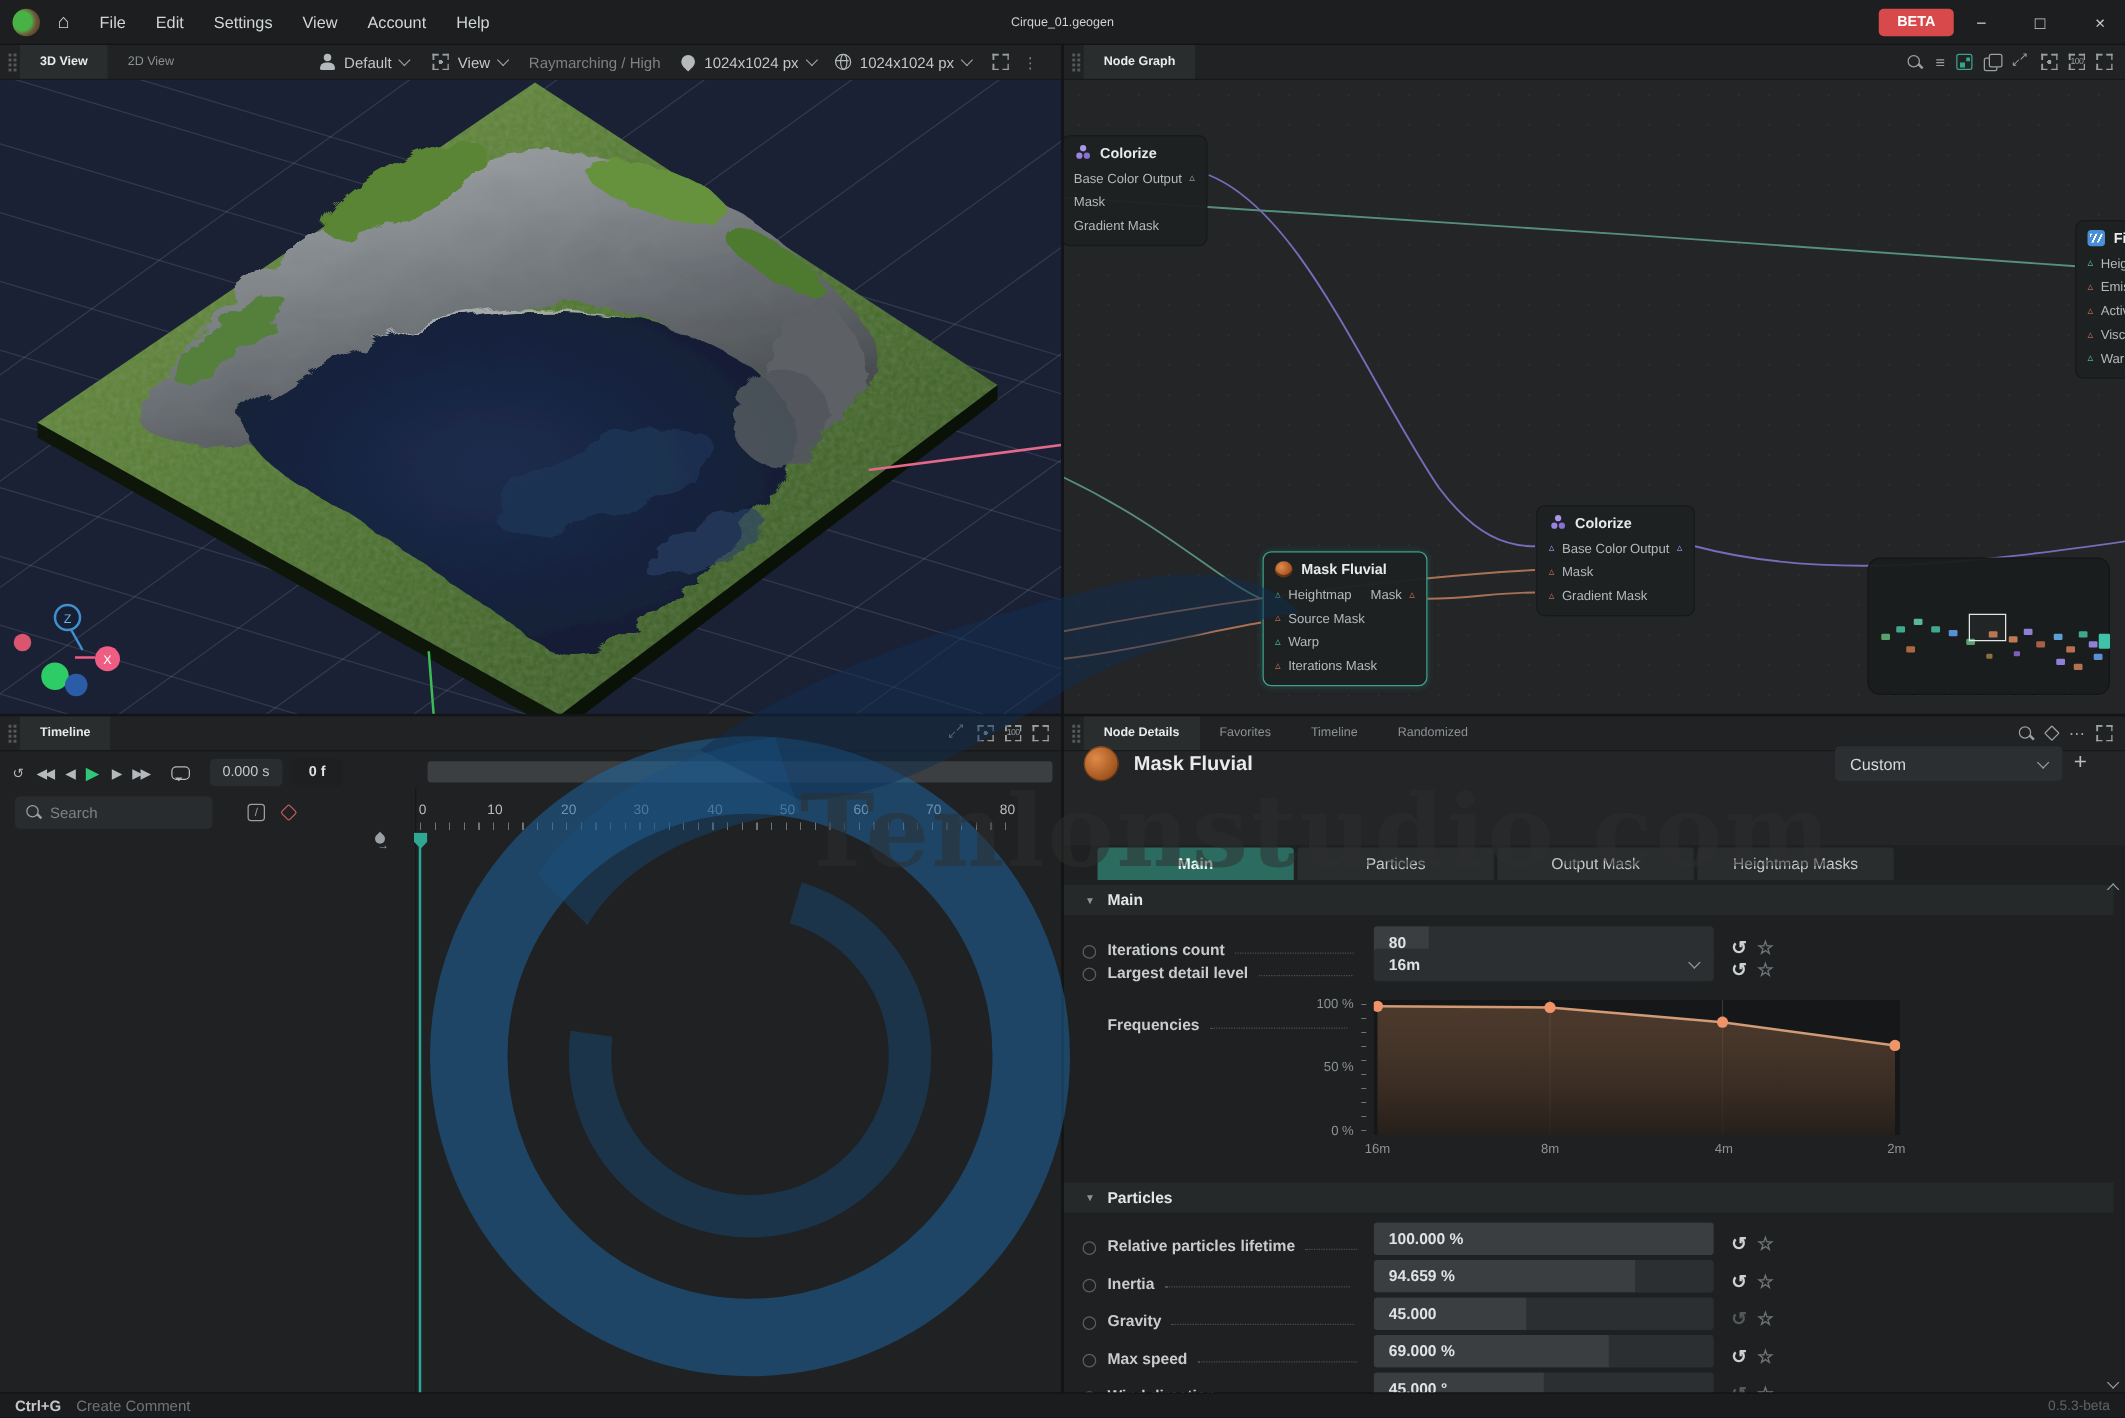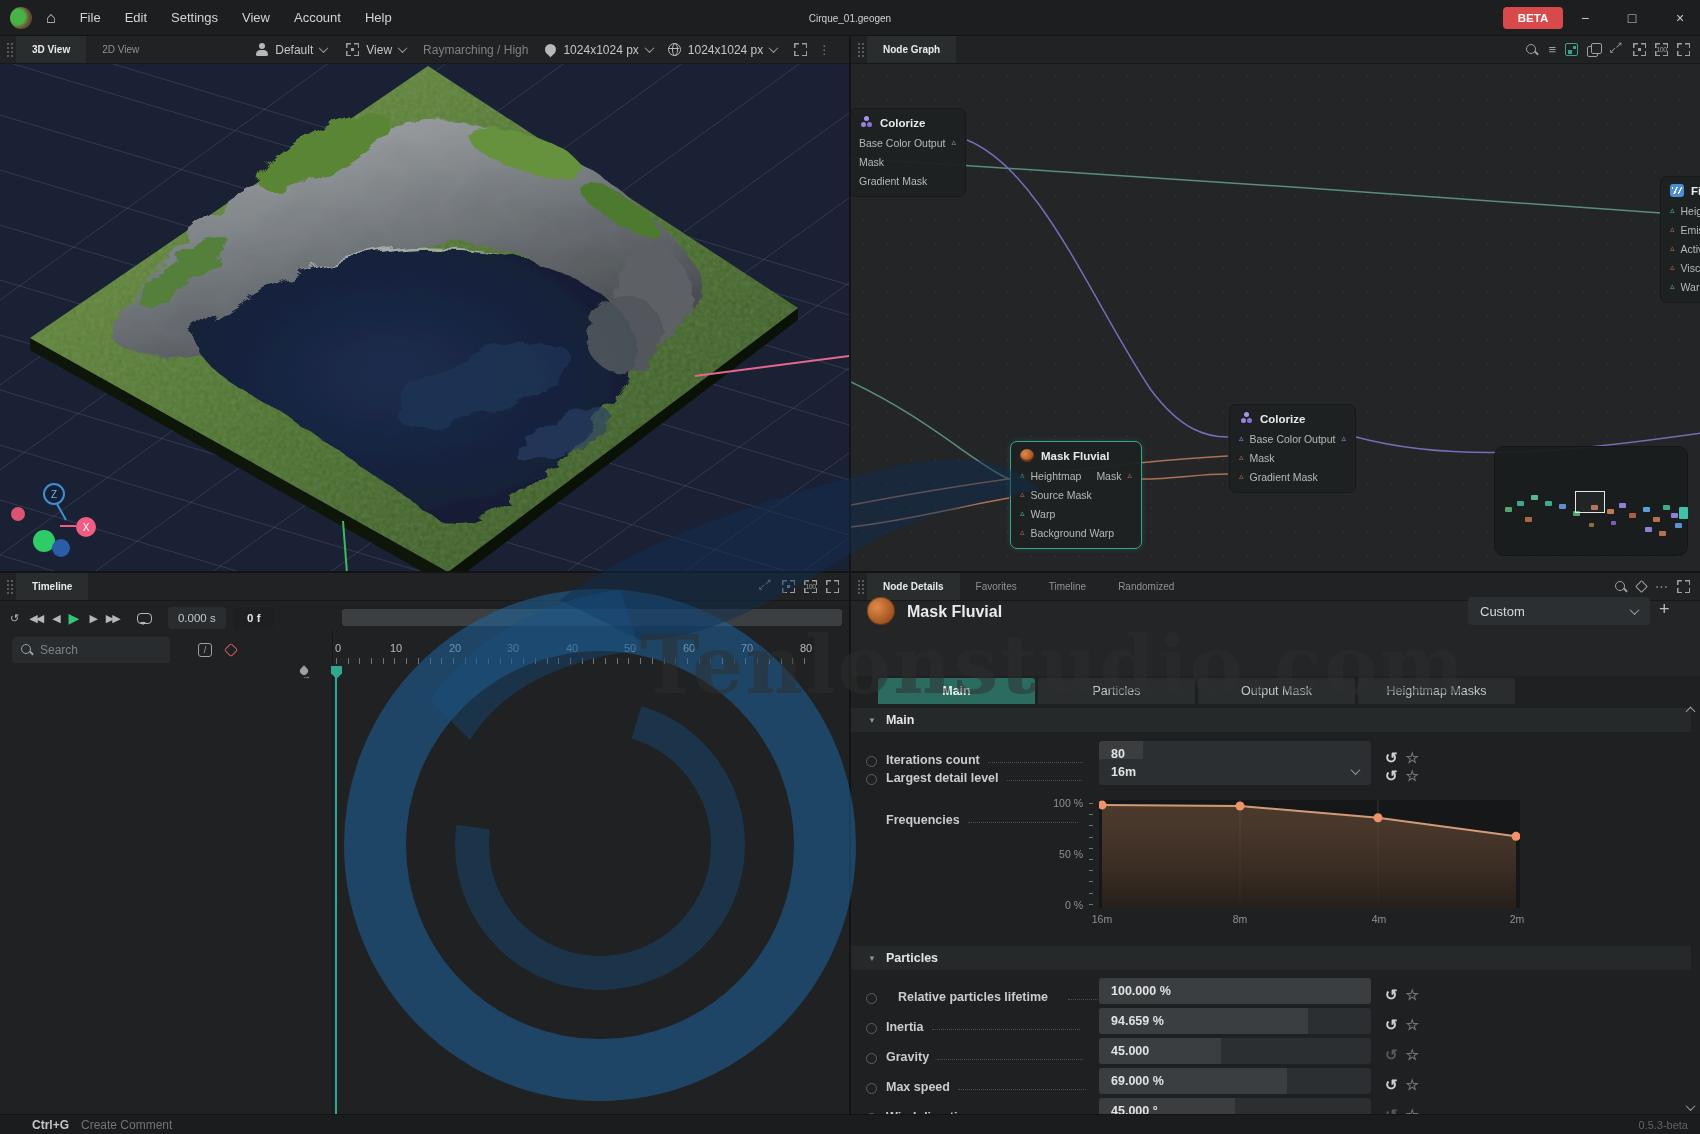--- a/index.html
+++ b/index.html
@@ -198,21 +198,21 @@
   #freq-chart { position:absolute; left:248px; top:227px; width:421px; height:108px; background:#151719; }
   .ytick { position:absolute; text-align:right; width:34px; font-size:10.5px; color:#8d9295; }
   .xtick { position:absolute; transform:translateX(-50%); font-size:10.5px; color:#8d9295; }
   #ydash { position:absolute; left:238px; top:230px; width:4px; height:102px;
     background:repeating-linear-gradient(#70757a 0 1px,transparent 1px 11.2px); }
   #nd-scroll-up { position:absolute; left:836px; top:135px; }
   #nd-scroll-down { position:absolute; left:836px; top:531px; }
 
   
   #statusbar { left:0; top:1114px; width:1700px; height:20px; background:#1a1c1d;
-    display:flex; align-items:center; border-top:1px solid #121314;padding-left:20px; }
+    display:flex; align-items:center; border-top:1px solid #121314; }
   #sb-shortcut { margin-left:12px; font-size:12px; font-weight:bold; color:#c3c7c9; }
   #sb-hint { margin-left:12px; font-size:12px; color:#6f7477; }
   #sb-version { margin-left:auto; margin-right:12px; font-size:11px; color:#5f6467; }
 
   
   #vdiv { left:849px; top:36px; width:2px; height:1078px; background:#131415; }
   #hdiv { left:0; top:571px; width:1700px; height:2px; background:#131415; }
 
   
   #wm { left:0; top:0; width:1700px; height:1134px; pointer-events:none; z-index:50; }
@@ -407,21 +407,21 @@
         <div class="gnode-row">
             <span class="port p-red">▵</span>
           <span>Source Mask</span>
           </div>
         <div class="gnode-row">
             <span class="port p-teal">▵</span>
           <span>Warp</span>
           </div>
         <div class="gnode-row">
             <span class="port p-red">▵</span>
-          <span>Background Warp</span>
+          <span>Iterations Mask</span>
           </div>
       </div>
 
       <div class="gnode" style="left:378px;top:340px;width:127px;">
         <div class="gnode-head">
             <span class="ni-colorize"></span>
           <span>Colorize</span>
           </div>
         <div class="gnode-row">
             <span class="port p-purple">▵</span>
@@ -634,21 +634,21 @@
     <span class="xtick" style="left:251px;top:340px;">16m</span>
     <span class="xtick" style="left:389px;top:340px;">8m</span>
     <span class="xtick" style="left:528px;top:340px;">4m</span>
     <span class="xtick" style="left:666px;top:340px;">2m</span>
 
     <div class="section-head" style="top:373px;">
       <span class="tri">▼</span>
       <span>Particles</span>
     </div>
 
-    <div class="prow" style="top:401px;gap:12px;">
+    <div class="prow" style="top:401px;">
       <div class="radio"></div>
       <span class="plabel">Relative particles lifetime</span>
       <span class="leader" style="max-width:42px;"></span>
       <div class="pfield">
         <div class="fillbar" style="width: 100%;"></div>
         <span class="pval">100.000 %</span>
       </div>
       <div class="picons">
           <span class="undo">↺</span>
         <span class="star">☆</span>

